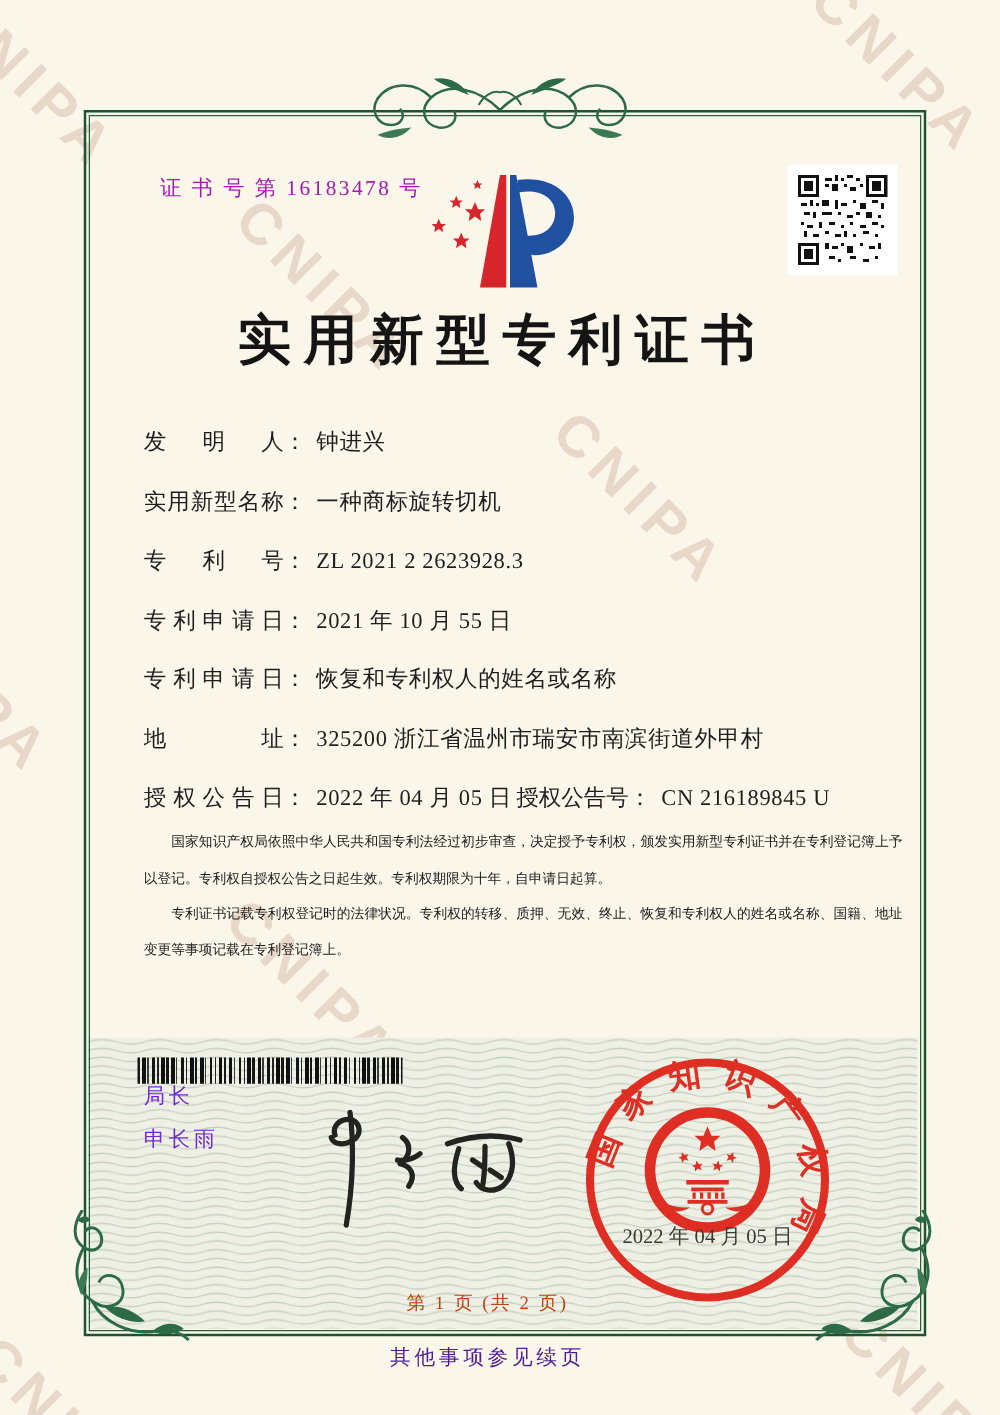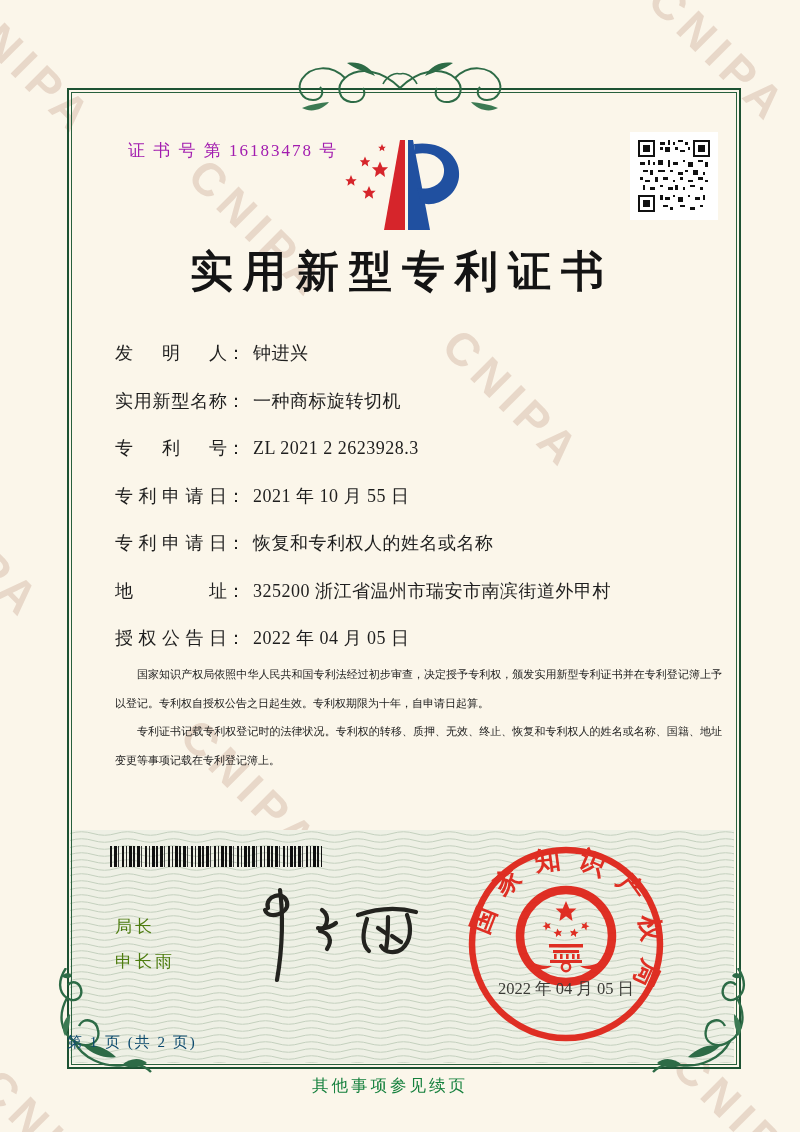--- a/index.html
+++ b/index.html
@@ -41,31 +41,31 @@
   .paras{position:absolute;left:115px;top:660px;width:607px;z-index:5;font-size:11px;
          line-height:28.5px;color:#1c1c1c;text-align:justify;}
   .paras p{margin:0;text-indent:2em;}
 
   .barcode{position:absolute;left:110px;top:846px;width:212px;height:21px;z-index:5;
     background:repeating-linear-gradient(90deg,
       #161616 0 2px, transparent 2px 4px, #101010 4px 7px, transparent 7px 8px,
       #3a3a3a 8px 9px, transparent 9px 12px, #141414 12px 14px, transparent 14px 16px,
       #222 16px 17px, transparent 17px 19px, #0e0e0e 19px 22px, transparent 22px 23px);}
 
-  .signer{position:absolute;left:115px;top:910px;z-index:5;
-          font-family:Liberation Mono, monospace;
-          font-size:17px;color:#4d7c0f;letter-spacing:3px;line-height:35px;}
+  .signer{position:absolute;left:115px;top:859px;z-index:5;
+          font-family:Liberation Serif, serif;
+          font-size:17px;color:#6d28d9;letter-spacing:3px;line-height:35px;}
   .signature{position:absolute;left:230px;top:884px;width:210px;height:105px;z-index:5;}
 
   .seal{position:absolute;left:466px;top:844px;width:200px;height:200px;z-index:6;opacity:.94;}
 
-  .page-info{position:absolute;left:67px;top:1033px;width:646px;z-index:5;text-align:left;
-             font-size:15px;color:#0c4a6e;letter-spacing:2px;}
+  .page-info{position:absolute;left:67px;top:1033px;width:646px;z-index:5;text-align:center;
+             font-size:15px;color:#c2410c;letter-spacing:2px;}
   .footer-note{position:absolute;left:67px;top:1075px;width:646px;z-index:5;text-align:center;
-               font-size:16.5px;color:#15803d;letter-spacing:3px;}
+               font-size:16.5px;color:#4c1d95;letter-spacing:3px;}
 </style>
 </head>
 <body>
 
 <div class="page">
 
   <span class="wm" style="left:-18px;top:-16px;">CNIPA</span>
   <span class="wm" style="left:676px;top:-28px;">CNIPA</span>
   <span class="wm" style="left:216px;top:148px;">CNIPA</span>
   <span class="wm" style="left:470px;top:318px;">CNIPA</span>
@@ -172,20 +172,23 @@
       <span class="flabel">专利申请日</span><span class="fcolon">：</span><span class="fvalue">2021 年 10 月 55 日</span>
     </div>
     <div class="frow">
       <span class="flabel">专利申请日</span><span class="fcolon">：</span><span class="fvalue">恢复和专利权人的姓名或名称</span>
     </div>
     <div class="frow">
       <span class="flabel">地址</span><span class="fcolon">：</span><span class="fvalue">325200  浙江省温州市瑞安市南滨街道外甲村</span>
     </div>
     <div class="frow">
       <span class="flabel">授权公告日</span><span class="fcolon">：</span><span class="fvalue">2022 年 04 月 05 日</span>
+      <span class="col2">
+        <span>授权公告号</span><span class="fcolon">：</span><span class="fvalue">CN 216189845 U</span>
+      </span>
     </div>
   </div>
 
   <div class="paras">
     <p>国家知识产权局依照中华人民共和国专利法经过初步审查，决定授予专利权，颁发实用新型专利证书并在专利登记簿上予以登记。专利权自授权公告之日起生效。专利权期限为十年，自申请日起算。</p>
     <p>专利证书记载专利权登记时的法律状况。专利权的转移、质押、无效、终止、恢复和专利权人的姓名或名称、国籍、地址变更等事项记载在专利登记簿上。</p>
   </div>
 
   <div class="barcode"></div>
 

